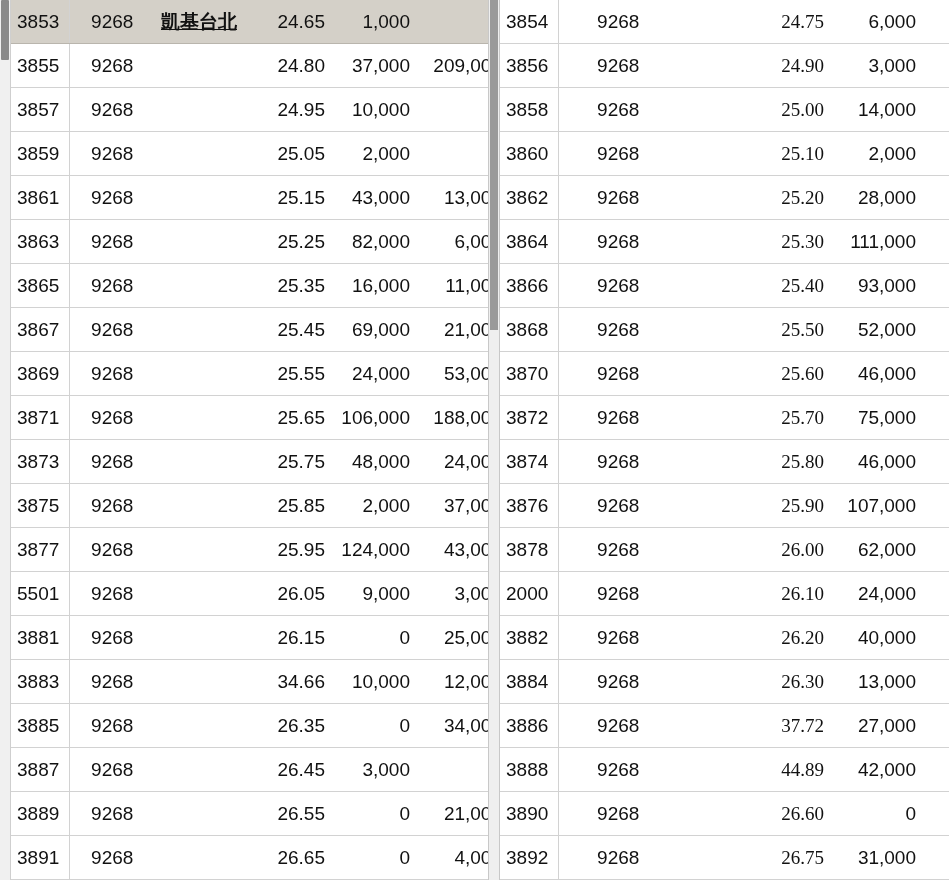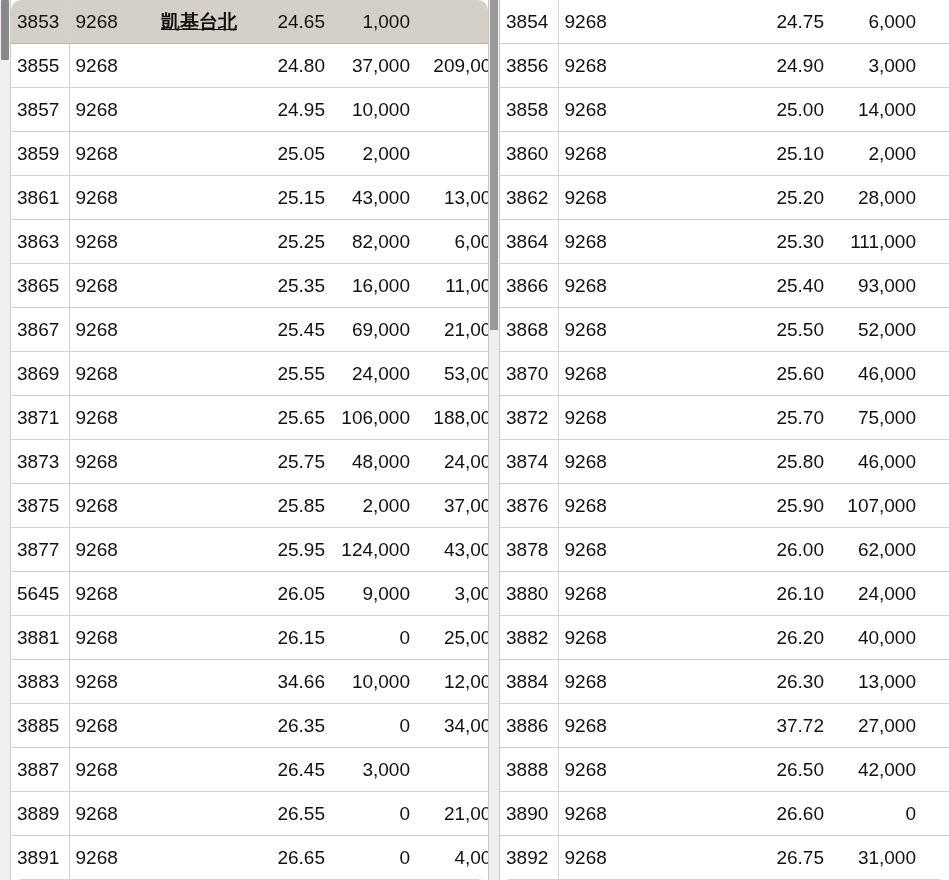--- a/index.html
+++ b/index.html
@@ -41,21 +41,20 @@
   .panes {
     flex: 1 1 auto;
     display: flex;
     flex-direction: row;
     height: 880px;
     overflow: hidden;
   }
   .pane {
     height: 880px;
     overflow: hidden;
-    border-radius: 10px;
   }
   .pane-left { width: 477px; flex: 0 0 477px; }
   .divider {
     width: 10px;
     flex: 0 0 10px;
     background: #efefef;
     border-left: 1px solid #c8c8c8;
     border-right: 1px solid #c8c8c8;
     position: relative;
   }
@@ -80,31 +79,31 @@
     border-bottom: 1px solid #d2d2d2;
     font-size: 19px;
     color: #111111;
     padding: 0 6px;
     white-space: nowrap;
     overflow: hidden;
     box-sizing: border-box;
     background: #ffffff;
   }
   .c-idx { width: 58px; text-align: left; border-right: 1px solid #d2d2d2; }
-  .c-code { width: 86px; text-align: left; }
+  .c-code { width: 86px; text-align: center; }
   .c-name { width: 88px; text-align: center; }
   .c-price { width: 88px; text-align: right; }
   .c-qty1 { width: 85px; text-align: right; }
   .c-qty2 { width: 92px; text-align: right; }
 
   
   .pane-right .c-idx { width: 58px; margin-top: 12px; }
   .pane-right .c-code { width: 120px; }
   .pane-right .c-name { width: 56px; }
-  .pane-right .c-price { width: 96px; }
+  .pane-right .c-price { width: 96px; font-family: Liberation Serif, serif; }
   .pane-right .c-qty1 { width: 92px; }
   .pane-right .c-qty2 { width: 100px; }
 
   tr.selected td {
     background: #d4d0c8;
     border-bottom: 1px solid #b9b5ad;
   }
   td.name-hl {
     color: #d2691e;
     font-weight: bold;
@@ -225,21 +224,21 @@
             </tr>
             <tr>
               <td class="c-idx">3877</td>
               <td class="c-code">9268</td>
               <td class="c-name"></td>
               <td class="c-price">25.95</td>
               <td class="c-qty1">124,000</td>
               <td class="c-qty2">43,000</td>
             </tr>
             <tr>
-              <td class="c-idx">5645</td>
+              <td class="c-idx">5501</td>
               <td class="c-code">9268</td>
               <td class="c-name"></td>
               <td class="c-price">26.05</td>
               <td class="c-qty1">9,000</td>
               <td class="c-qty2">3,000</td>
             </tr>
             <tr>
               <td class="c-idx">3881</td>
               <td class="c-code">9268</td>
               <td class="c-name"></td>
@@ -396,21 +395,21 @@
             </tr>
             <tr>
               <td class="c-idx">3878</td>
               <td class="c-code">9268</td>
               <td class="c-name"></td>
               <td class="c-price">26.00</td>
               <td class="c-qty1">62,000</td>
               <td class="c-qty2">32,000</td>
             </tr>
             <tr>
-              <td class="c-idx">3880</td>
+              <td class="c-idx">2000</td>
               <td class="c-code">9268</td>
               <td class="c-name"></td>
               <td class="c-price">26.10</td>
               <td class="c-qty1">24,000</td>
               <td class="c-qty2">2,000</td>
             </tr>
             <tr>
               <td class="c-idx">3882</td>
               <td class="c-code">9268</td>
               <td class="c-name"></td>
@@ -431,21 +430,21 @@
               <td class="c-code">9268</td>
               <td class="c-name"></td>
               <td class="c-price">37.72</td>
               <td class="c-qty1">27,000</td>
               <td class="c-qty2">15,000</td>
             </tr>
             <tr>
               <td class="c-idx">3888</td>
               <td class="c-code">9268</td>
               <td class="c-name"></td>
-              <td class="c-price">26.50</td>
+              <td class="c-price">44.89</td>
               <td class="c-qty1">42,000</td>
               <td class="c-qty2">38,000</td>
             </tr>
             <tr>
               <td class="c-idx">3890</td>
               <td class="c-code">9268</td>
               <td class="c-name"></td>
               <td class="c-price">26.60</td>
               <td class="c-qty1">0</td>
               <td class="c-qty2">13,000</td>

